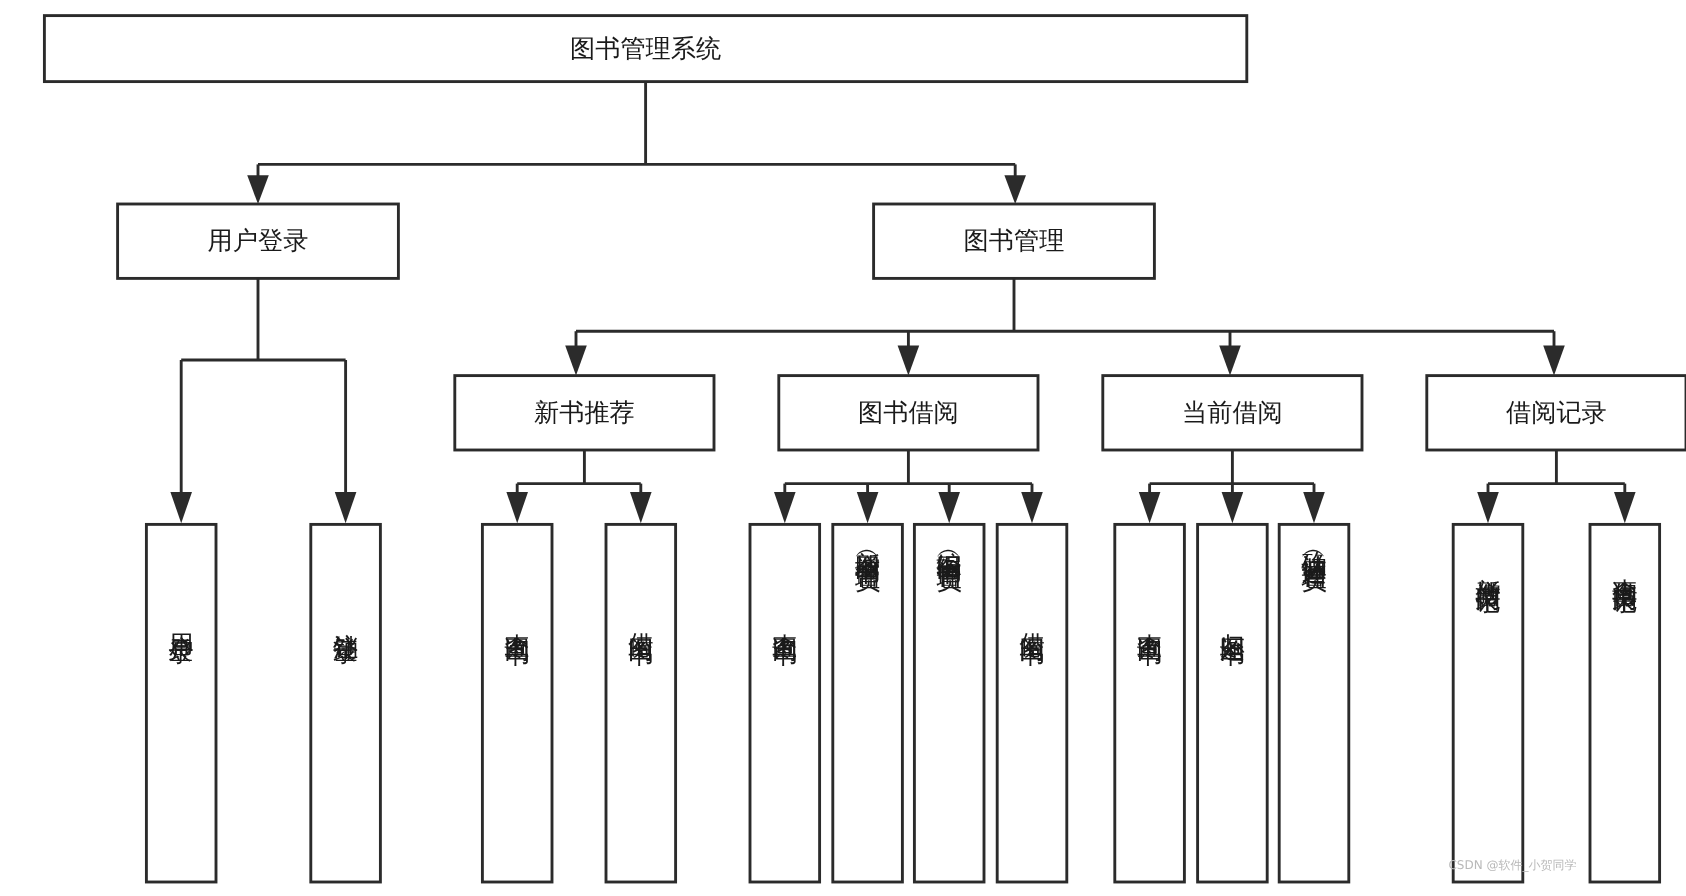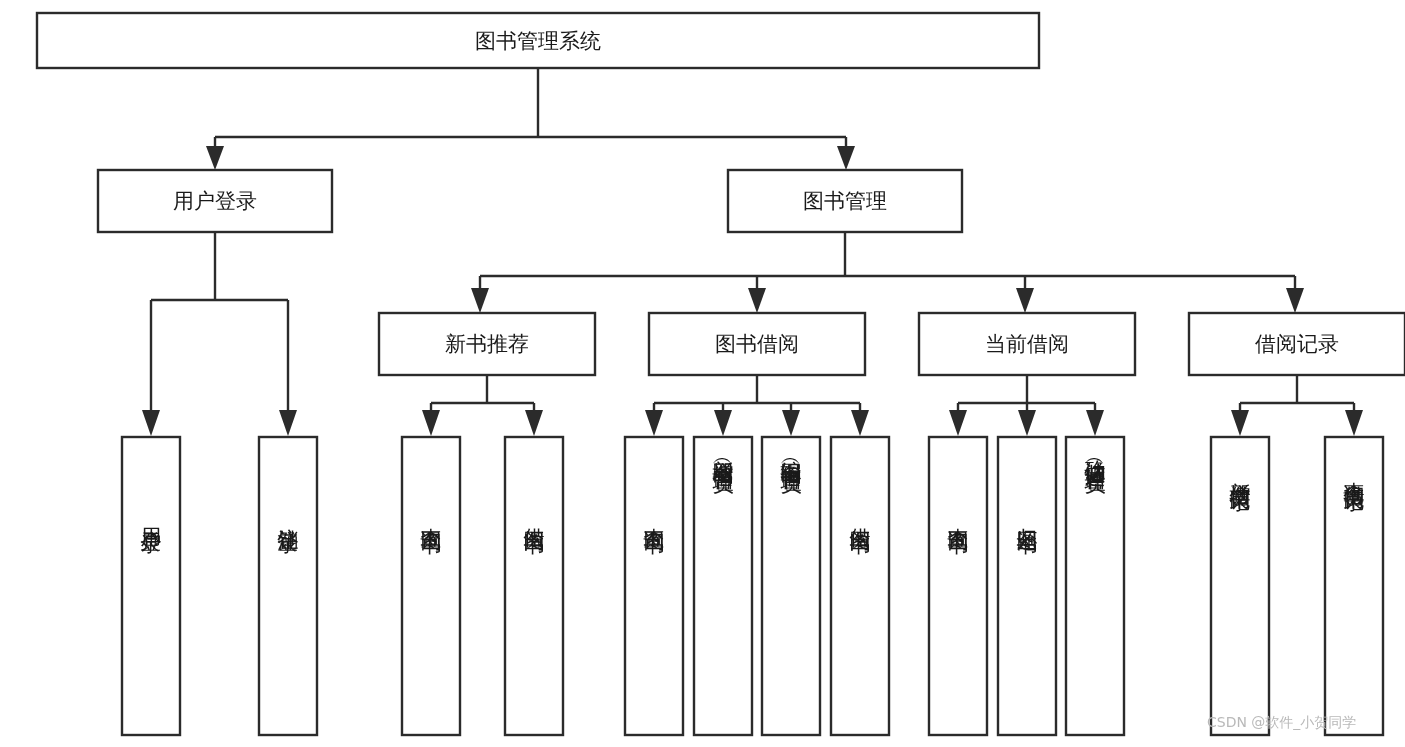--- a/index.html
+++ b/index.html
@@ -66,21 +66,21 @@
     letter-spacing: 2px;
     color: #1a1a1a;
     white-space: nowrap;
     user-select: none;
   }
   .watermark {
     position: absolute;
     left: 1190px;
     top: 714px;
     font-family: "DejaVu Sans", "Liberation Sans", sans-serif;
-    font-size: 14px;
+    font-size: 10px;
     color: #b9b9b9;
     white-space: nowrap;
     user-select: none;
   }
 </style>
 </head>
 <body>
 
 <div id="diagram-root">
 

